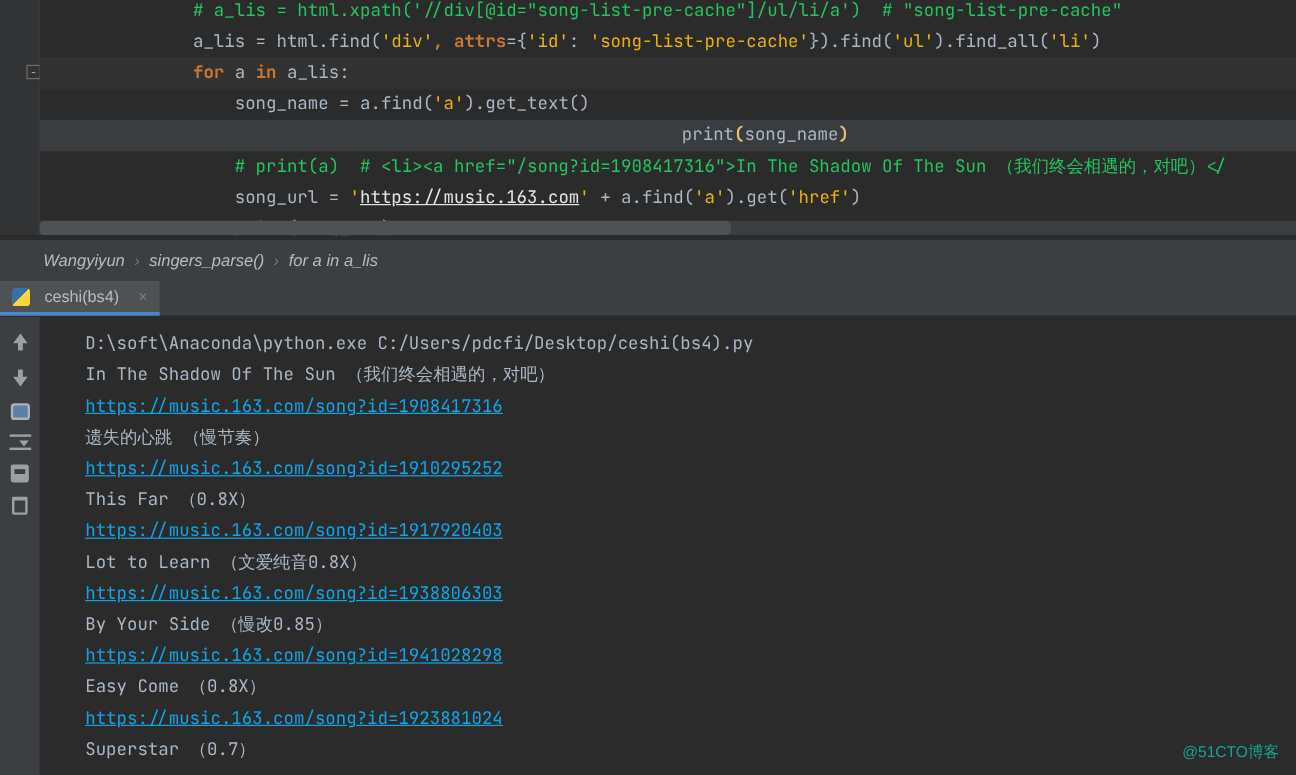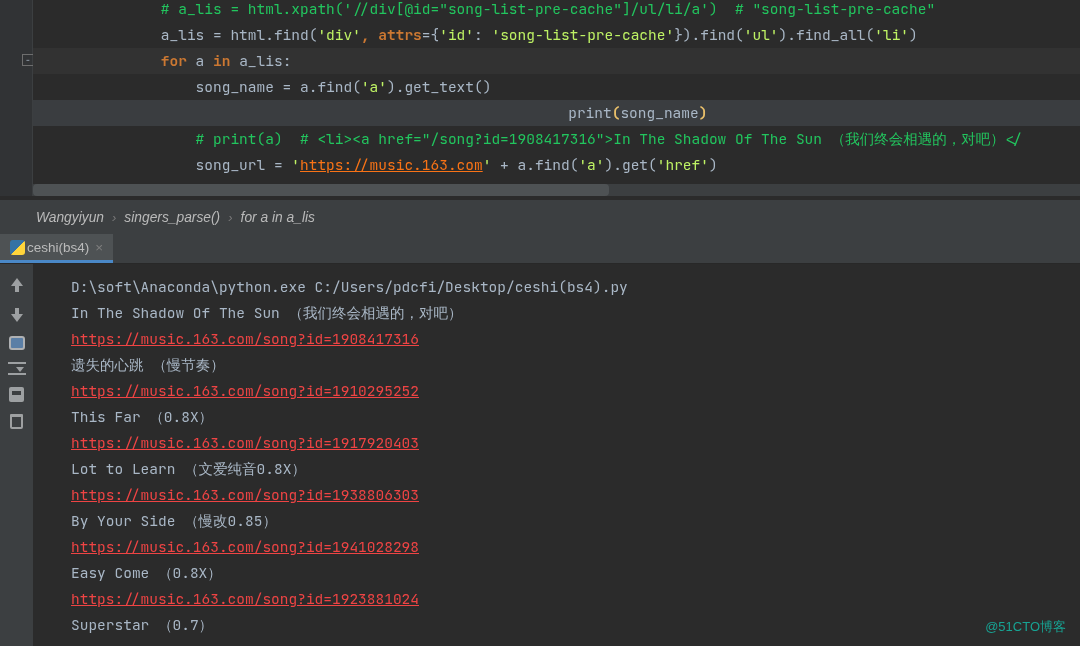--- a/index.html
+++ b/index.html
@@ -37,23 +37,23 @@
   .code {
     position: absolute;
     left: 33px; right: 0; top: -4px;
     white-space: pre;
     line-height: 26px;
   }
   .code-line { display: block; padding-left: 6px; }
   .hl { background: #323232; }
   .cur { background: #3a3d40; text-align: center; }
   .kw   { color: #cc7832; font-weight: bold; }
-  .str  { color: #bef264; }
+  .str  { color: #eab308; }
   .par  { color: #e8bf6a; font-weight: bold; }
-  .lnk  { color: #f97316; text-decoration: underline; }
+  .lnk  { color: #e5e5e5; text-decoration: underline; }
   .cmt  { color: #22c55e; font-style: normal; }
   .editor-scroll {
     position: absolute;
     left: 33px; right: 0; bottom: 0;
     height: 12px;
     background: #3c3f41;
   }
   .editor-scroll .thumb {
     position: absolute;
     left: 0; top: 0; bottom: 0;
@@ -87,21 +87,21 @@
   .run-tab {
     display: inline-flex;
     align-items: center;
     height: 100%;
     padding: 0 10px 0 10px;
     background: #4e5254;
     border-bottom: 3px solid #4a88c7;
     color: #bbbbbb;
     font-family: -apple-system,"Segoe UI",sans-serif;
     font-size: 13.5px;
-    gap: 2px;
+    gap: 12px;
   }
   .run-tab .py-icon {
     width: 15px; height: 15px;
     background: linear-gradient(135deg,#3572A5 50%,#FFD43B 50%);
     border-radius: 3px 3px 3px 3px;
     transform: rotate(0deg);
   }
   .run-tab .close { color: #7f7f7f; padding-left: 4px; }
   .tool-col {
     position: absolute;
@@ -161,21 +161,21 @@
     left: 33px; right: 0;
     top: 264px; bottom: 0;
     background: #2b2b2b;
     padding: 10px 0 0 10px;
     white-space: pre;
     line-height: 26px;
     overflow: hidden;
     margin-left: 28px;
   }
   .console-line { display: block; }
-  .console a { color: #ef4444; text-decoration: underline; }
+  .console a { color: #0ea5e9; text-decoration: underline; }
   .watermark {
     position: absolute;
     right: 14px; bottom: 10px;
     color: #14b8a6;
     font-family: -apple-system,"Segoe UI",sans-serif;
     font-size: 13px;
     opacity: 0.85;
   }
 </style>
 </head>

